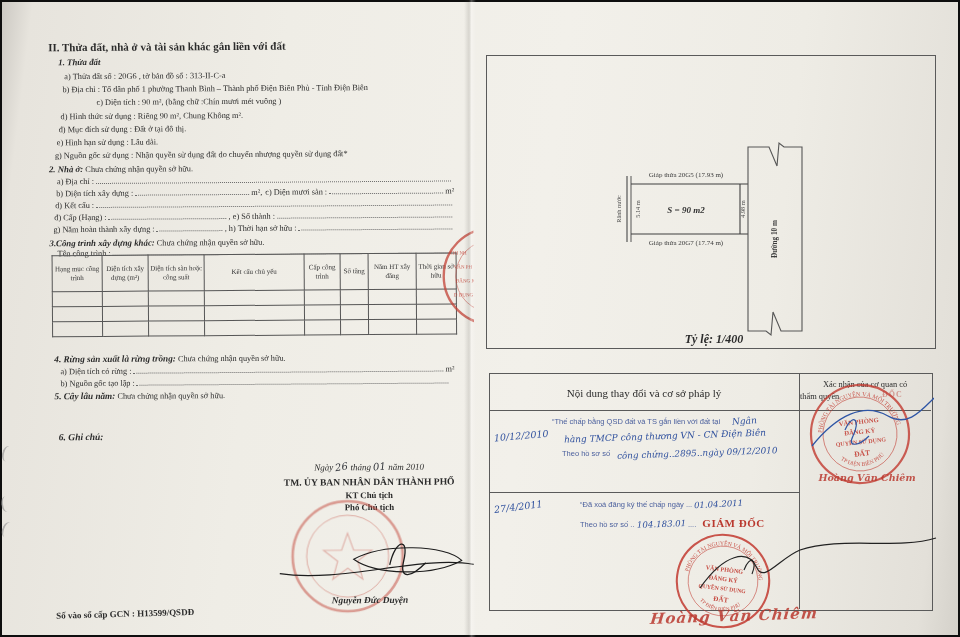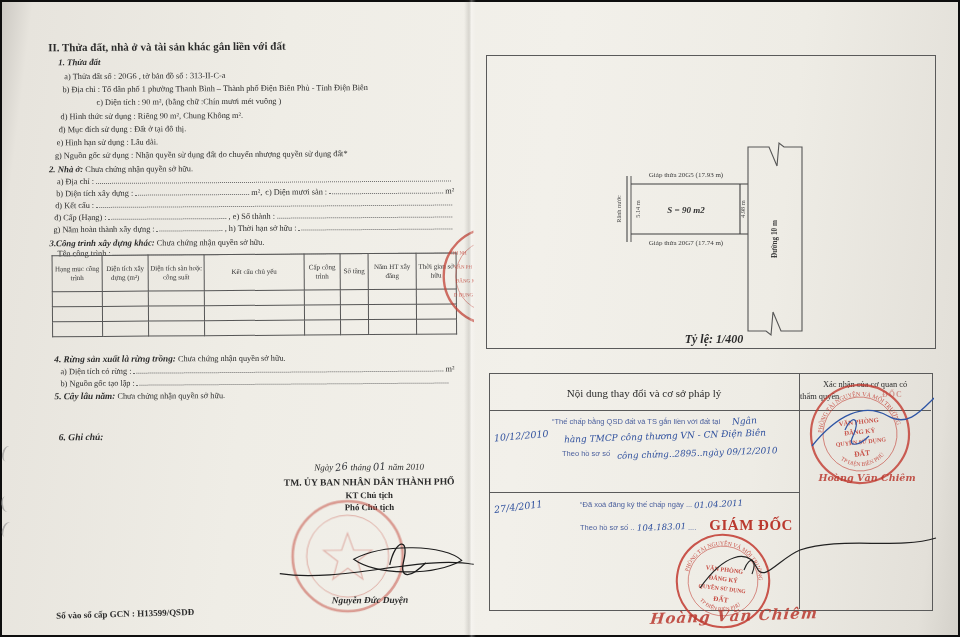--- a/index.html
+++ b/index.html
@@ -279,21 +279,21 @@
 
   <div class="t hand" style="left:20px;top:502px;font-size:9.5px;transform:rotate(-7deg)">27/4/2011</div>
   <div class="t" style="left:106px;top:500px">
     <span class="pblue" style="font-size:7.5px">“Đã xoá đăng ký thế chấp ngày ...</span>
     <span class="hand" style="font-size:8.6px;display:inline-block;transform:rotate(-3deg)">01.04.2011</span>
   </div>
   <div class="t" style="left:106px;top:517px">
     <span class="pblue" style="font-size:7.5px">Theo hồ sơ số ..</span>
     <span class="hand" style="font-size:8.6px;display:inline-block;transform:rotate(-2deg)">104.183.01</span>
     <span class="pblue" style="font-size:7.5px">....</span>
-    <span class="b red" style="font-size:15px;margin-left:11px;letter-spacing:.5px">GIÁM ĐỐC</span>
+    <span class="b red" style="font-size:11px;margin-left:4px;letter-spacing:.5px">GIÁM ĐỐC</span>
   </div>
 
   <svg class="stampwrap" style="left:200px;top:532px;transform:rotate(7deg)" width="98" height="98" viewBox="0 0 104 104">
     <defs>
       <path id="arcT2" d="M14 52 A38 38 0 0 1 90 52"></path>
       <path id="arcB2" d="M20 52 A32 32 0 0 0 84 52"></path>
     </defs>
     <circle cx="52" cy="52" r="49" fill="none" stroke="#c23a30" stroke-width="2.2" opacity=".85"></circle>
     <circle cx="52" cy="52" r="37" fill="none" stroke="#c23a30" stroke-width=".8" opacity=".7"></circle>
     <text font-size="6" fill="#c23a30" opacity=".9"><textPath href="#arcT2" startOffset="50%" text-anchor="middle">PHÒNG TÀI NGUYÊN VÀ MÔI TRƯỜNG</textPath></text>

